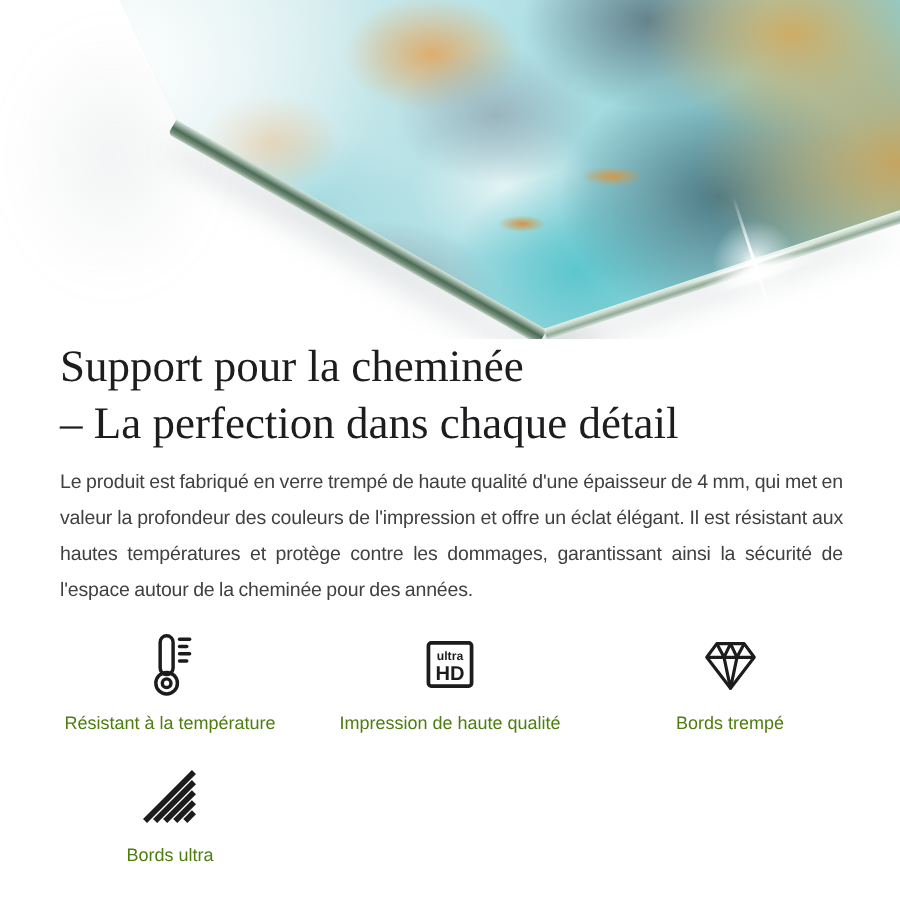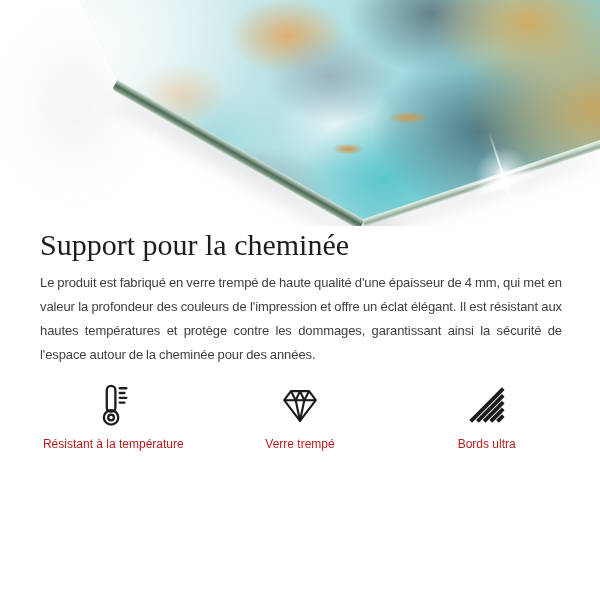--- a/index.html
+++ b/index.html
@@ -62,21 +62,21 @@
   h1{margin:0;font-family:"Liberation Serif","DejaVu Serif",serif;font-weight:400;
      font-size:30px;line-height:38px;color:#1d1d1f;letter-spacing:0;}
   .desc{margin:7px 0 0 0;font-size:13px;line-height:24px;color:#404040;
      text-align:justify;letter-spacing:-0.1px;word-spacing:-0.5px;}
 
   
   .features{margin:13px 20px 0 20px;display:grid;grid-template-columns:repeat(3,1fr);
      row-gap:17px;justify-items:center;}
   .feature{display:flex;flex-direction:column;align-items:center;width:100%;}
   .feature .ic{height:48px;display:flex;align-items:flex-end;justify-content:center;}
-  .feature .lbl{margin-top:9px;font-size:12px;color:#b91c1c;text-align:right;white-space:nowrap;}
+  .feature .lbl{margin-top:9px;font-size:12px;color:#4d7c0f;text-align:right;white-space:nowrap;}
   svg{display:block;}
 </style>
 </head>
 <body>
 
 <div class="page">
 
   <div class="hero">
     <div class="soft shadow-left"></div>
     <div class="soft shadow-right"></div>
@@ -89,20 +89,21 @@
     <div class="sparkle">
       <i class="glow"></i>
         <i class="ray-h"></i>
         <i class="ray-v"></i>
     </div>
   </div>
 
   <div class="content">
     <h1>
       <span>Support pour la cheminée</span><br>
+      <span>– La perfection dans chaque détail</span>
     </h1>
     <p class="desc">Le produit est fabriqué en verre trempé de haute qualité d'une épaisseur de 4 mm, qui met en valeur la profondeur des couleurs de l'impression et offre un éclat élégant. Il est résistant aux hautes températures et protège contre les dommages, garantissant ainsi la sécurité de l'espace autour de la cheminée pour des années.</p>
   </div>
 
   <div class="features">
 
     <div class="feature">
       <div class="ic">
         <svg width="46" height="46" viewBox="0 0 48 48" fill="none" stroke="#1c1c1c" stroke-width="2.4">
           <rect x="17.5" y="4" width="9" height="27" rx="4.5"></rect>
@@ -112,32 +113,42 @@
             <line x1="31" y1="6.5" x2="38" y2="6.5"></line>
             <line x1="31" y1="11.5" x2="36" y2="11.5"></line>
             <line x1="31" y1="16.5" x2="38" y2="16.5"></line>
             <line x1="31" y1="21.5" x2="36" y2="21.5"></line>
           </g>
         </svg>
       </div>
       <div class="lbl">Résistant à la température</div>
     </div>
 
+    <div class="feature">
+      <div class="ic">
+        <svg width="46" height="46" viewBox="0 0 48 48">
+          <rect x="9" y="9" width="30" height="30" rx="2" fill="none" stroke="#1c1c1c" stroke-width="2.6"></rect>
+          <text x="24" y="21" text-anchor="middle" font-family="Liberation Sans, sans-serif" font-size="8.5" font-weight="bold" fill="#1c1c1c">ultra</text>
+          <text x="24" y="34.5" text-anchor="middle" font-family="Liberation Sans, sans-serif" font-size="14" font-weight="bold" fill="#1c1c1c">HD</text>
+        </svg>
+      </div>
+      <div class="lbl">Impression de haute qualité</div>
+    </div>
 
 
     <div class="feature">
       <div class="ic">
         <svg width="46" height="46" viewBox="0 0 48 48" fill="none" stroke="#1c1c1c" stroke-width="2.2" stroke-linejoin="round">
           <path d="M14.5 9.5 L33.5 9.5 L40.5 19 L24 40.5 L7.5 19 Z"></path>
           <line x1="7.5" y1="19" x2="40.5" y2="19"></line>
           <path d="M14.5 9.5 L19.5 19 L24 9.5 L28.5 19 L33.5 9.5"></path>
           <path d="M19.5 19 L24 40.5 L28.5 19"></path>
         </svg>
       </div>
-      <div class="lbl">Verre trempé</div>
+      <div class="lbl">Bords trempé</div>
     </div>
 
     <div class="feature">
       <div class="ic">
         <svg width="46" height="46" viewBox="0 0 48 48" stroke="#1c1c1c" stroke-width="4">
           <line x1="7" y1="41" x2="41" y2="7"></line>
           <line x1="14" y1="41" x2="41" y2="14"></line>
           <line x1="21" y1="41" x2="41" y2="21"></line>
           <line x1="28" y1="41" x2="41" y2="28"></line>
           <line x1="35" y1="41" x2="41" y2="35"></line>

